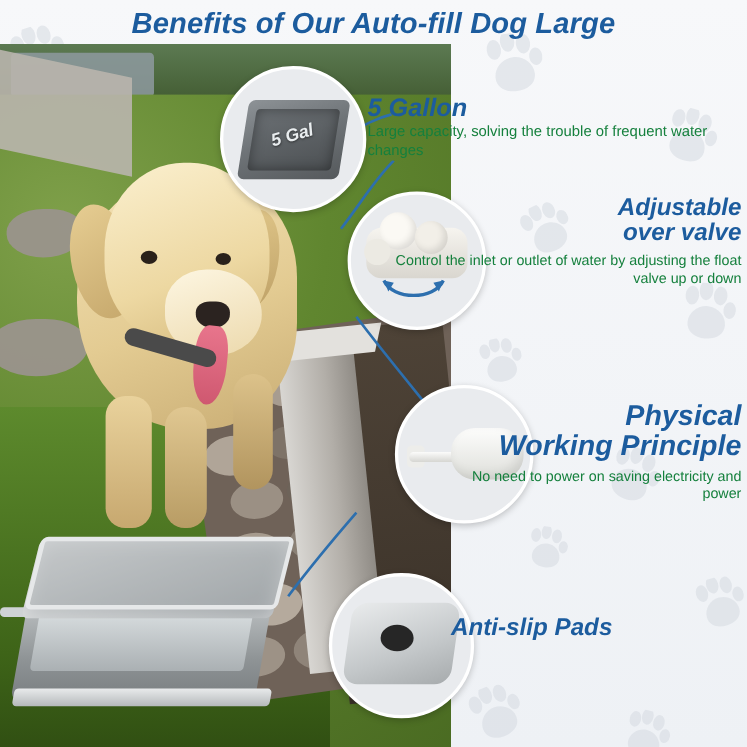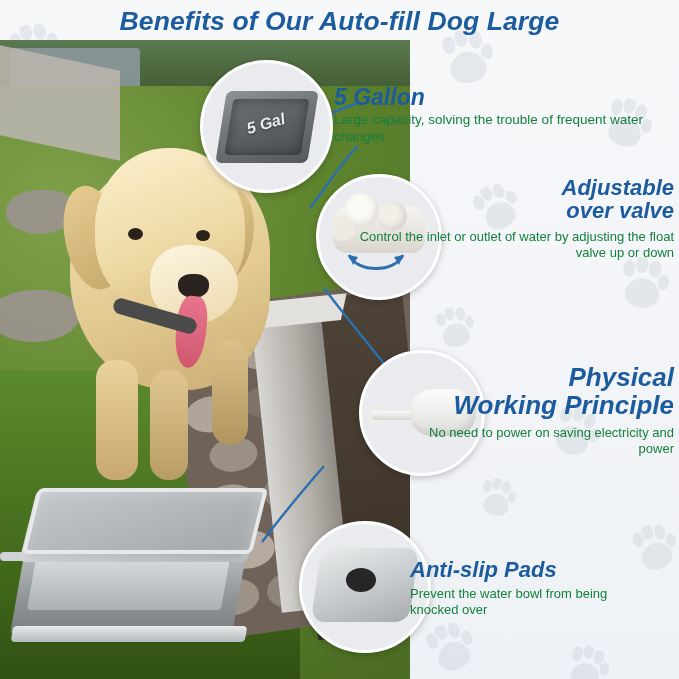--- a/index.html
+++ b/index.html
@@ -637,16 +637,15 @@
   </div>
 
   <div class="feat f3">
     <div class="head">Physical</div>
     <div class="head">Working Principle</div>
     <div class="desc">No need to power on saving electricity and power</div>
   </div>
 
   <div class="feat f4">
     <div class="head">Anti-slip Pads</div>
-    <div class="desc">Prevent the water bowl from being knocked over</div>
   </div>
 
 </div>
 
 </body></html>

